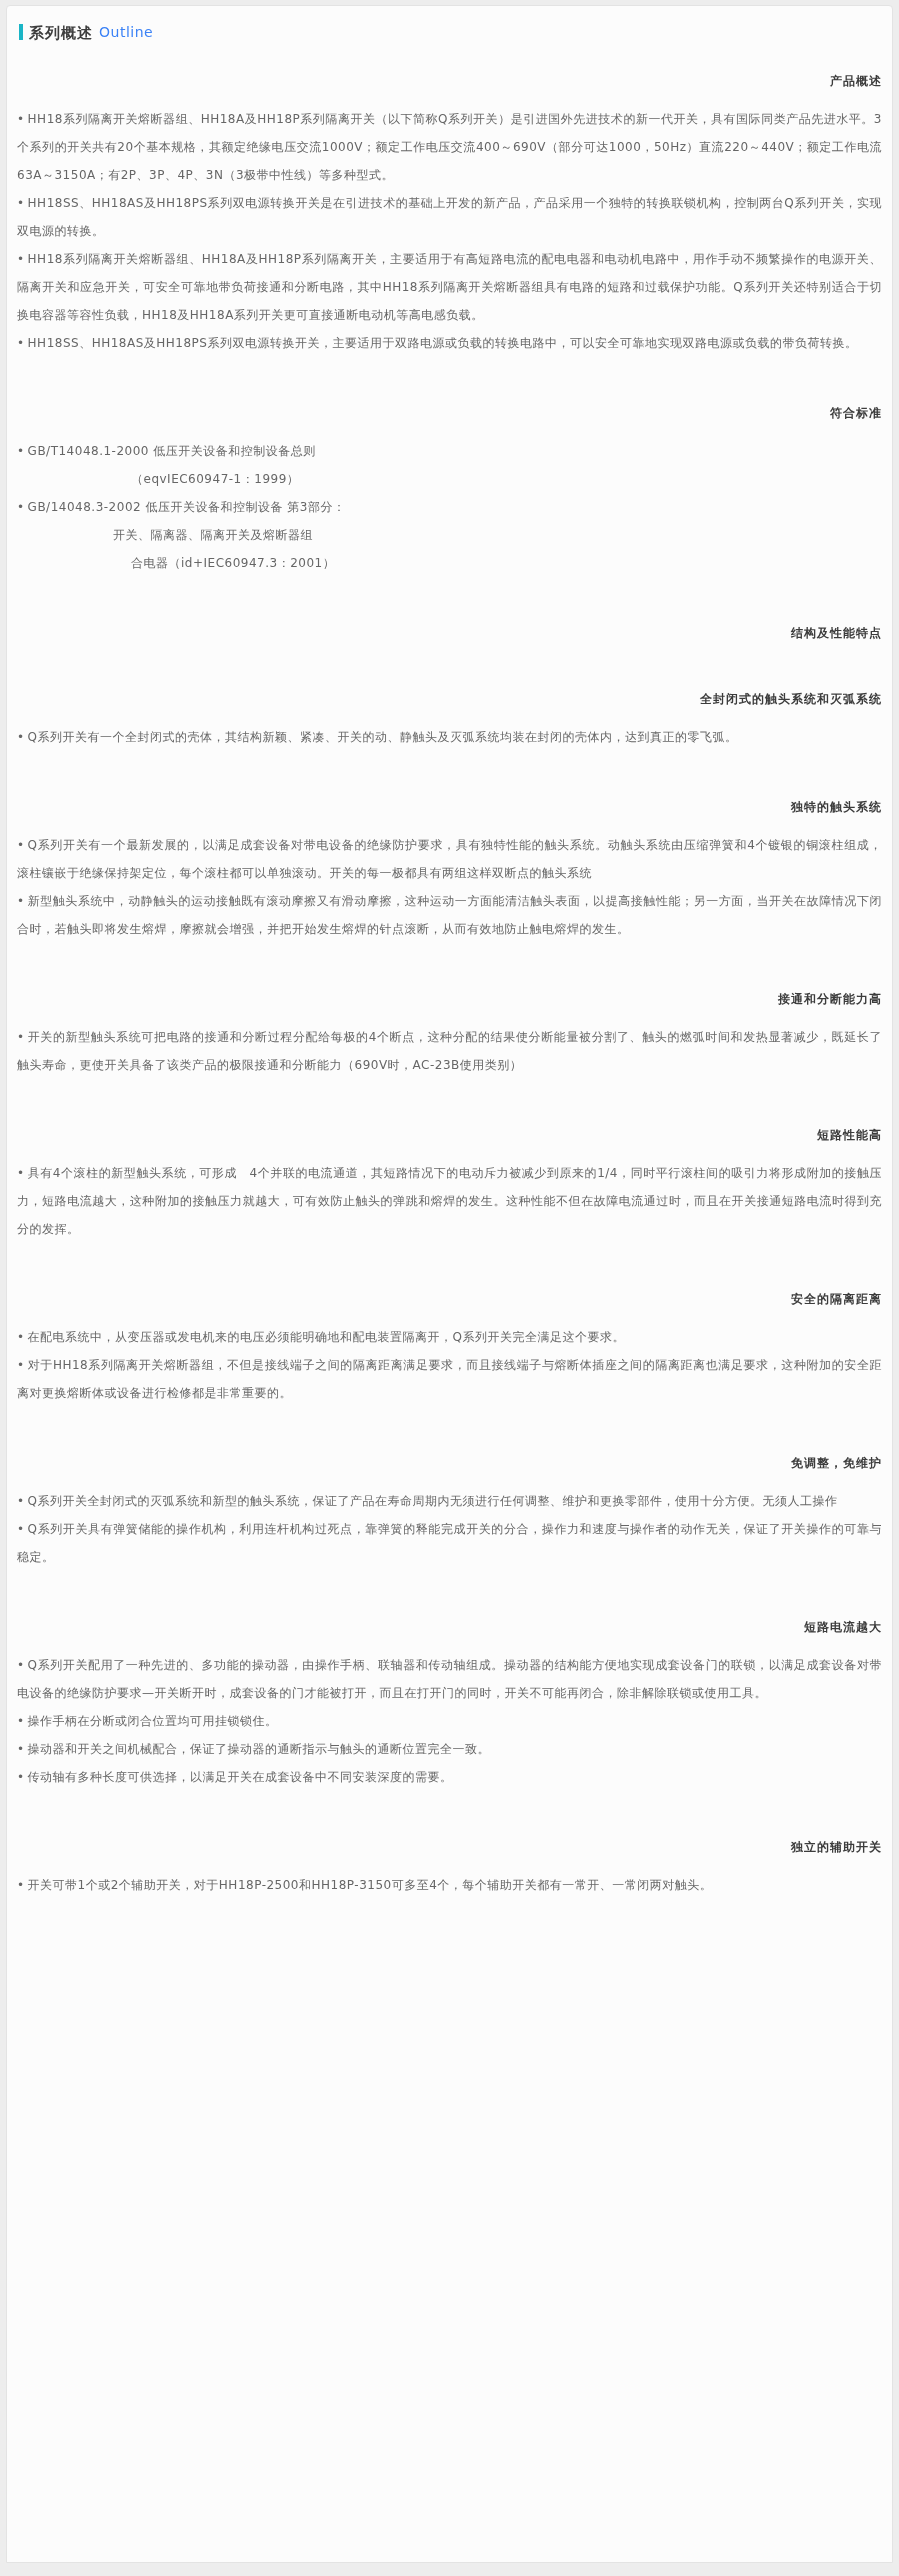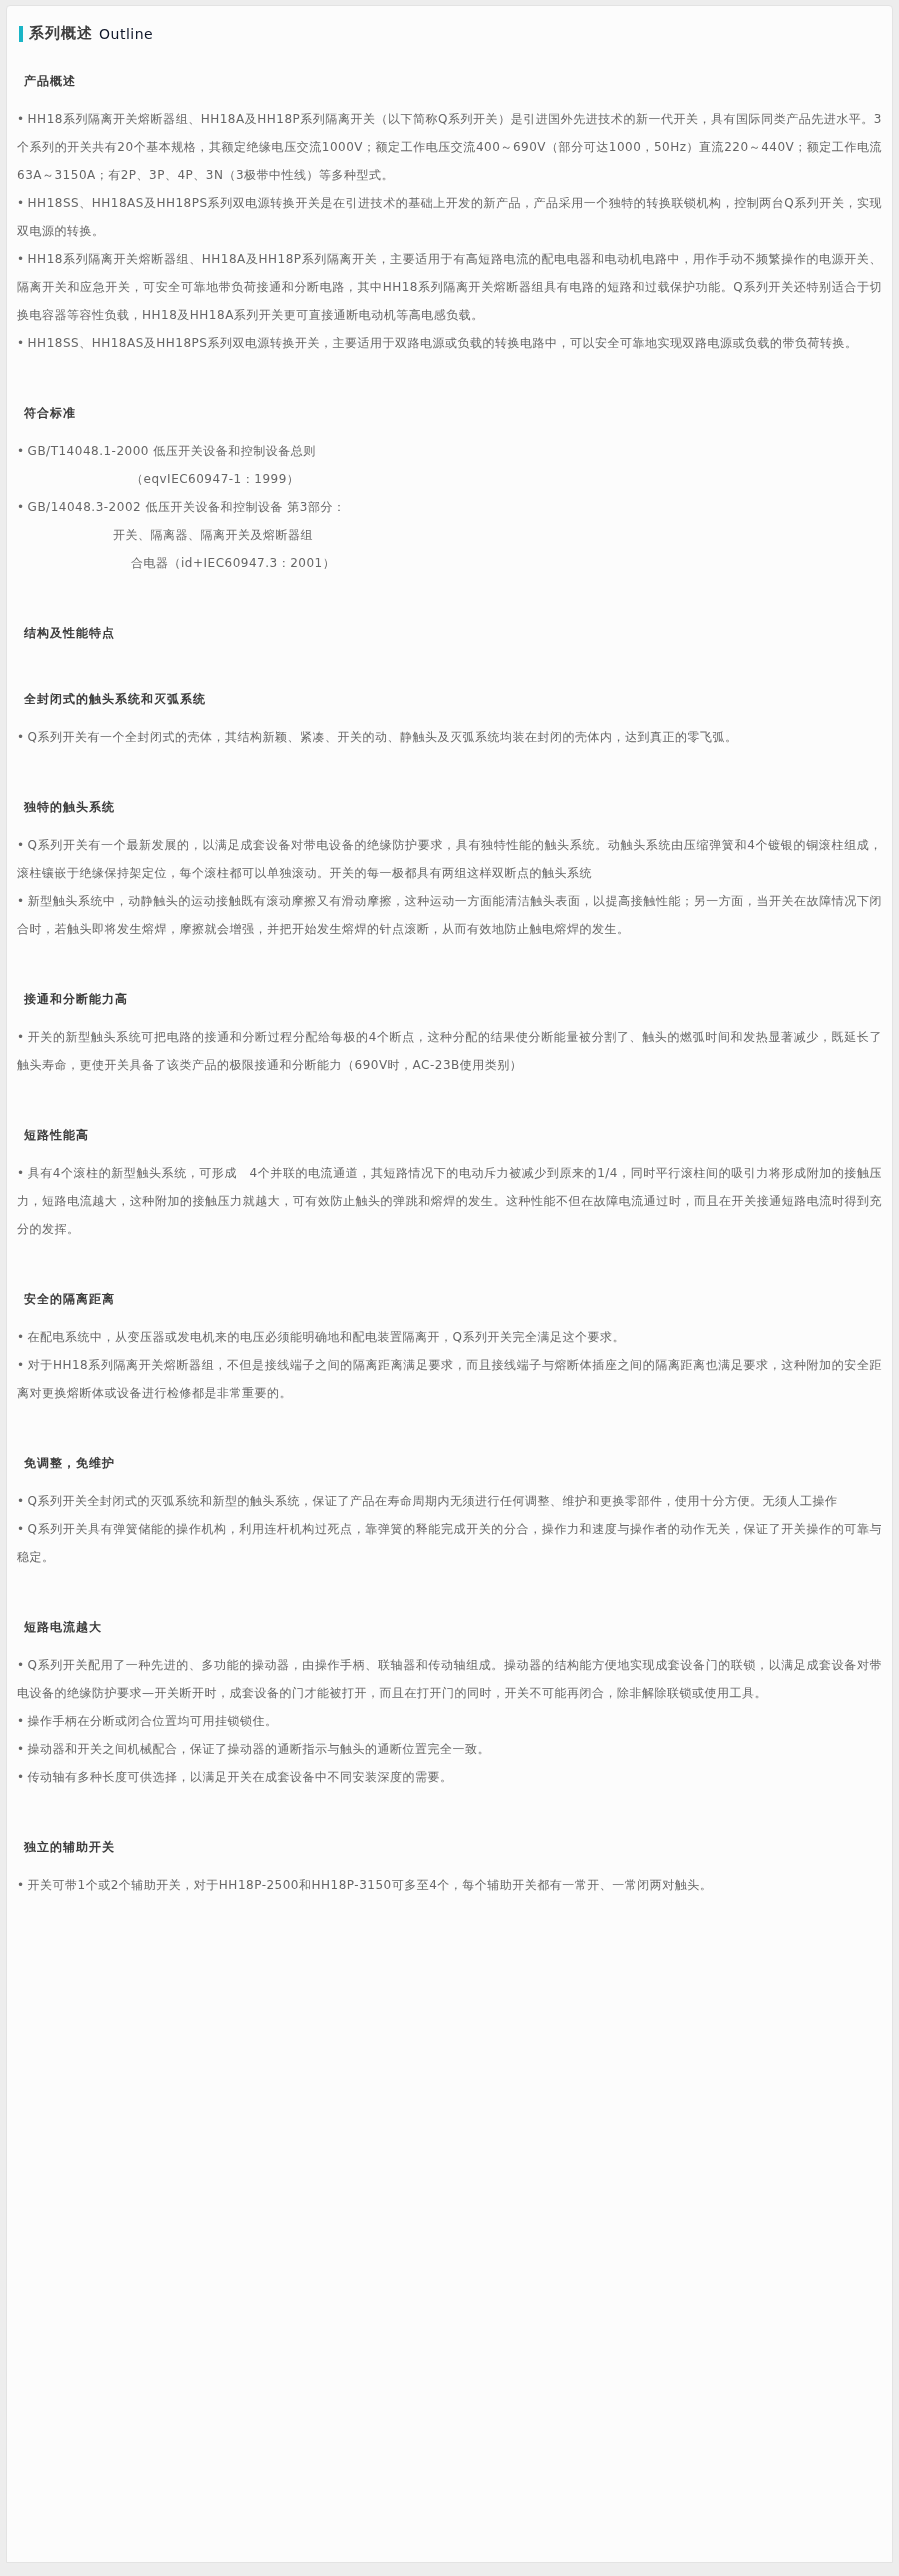--- a/index.html
+++ b/index.html
@@ -12,49 +12,50 @@
     width:887px;
     margin:5px auto 0 auto;
     background:#fcfcfc;
     border:1px solid #e3e3e3;
     border-radius:4px 4px 0 0;
     min-height:2558px;
     padding:14px 10px 40px 10px;
   }
   .doc-header {
     display:flex;
-    align-items:center;
+    align-items:flex-start;
     margin:4px 0 10px 2px;
   }
   .accent-bar {
     display:inline-block;
     width:4px;
     height:16px;
     background:#1ab5c6;
     margin-right:6px;
   }
   .doc-title {
     font-size:15px;
     font-weight:bold;
     color:#3d3d3d;
     letter-spacing:1px;
   }
   .doc-title-en {
     font-size:14px;
-    color:#0f172a;
+    color:#3b82f6;
     margin-left:6px;
     letter-spacing:0.5px;
   }
   section h2 {
     font-size:12px;
     font-weight:bold;
     color:#3c3c3c;
     letter-spacing:1px;
     line-height:20px;
     margin:46px 0 14px 7px;
+    text-align:right;
   }
   section:first-of-type h2 { margin-top:28px; }
   p.line {
     font-size:12px;
     color:#666666;
     line-height:28px;
     letter-spacing:0.5px;
     text-align:justify;
   }
   p.bullet::before {

